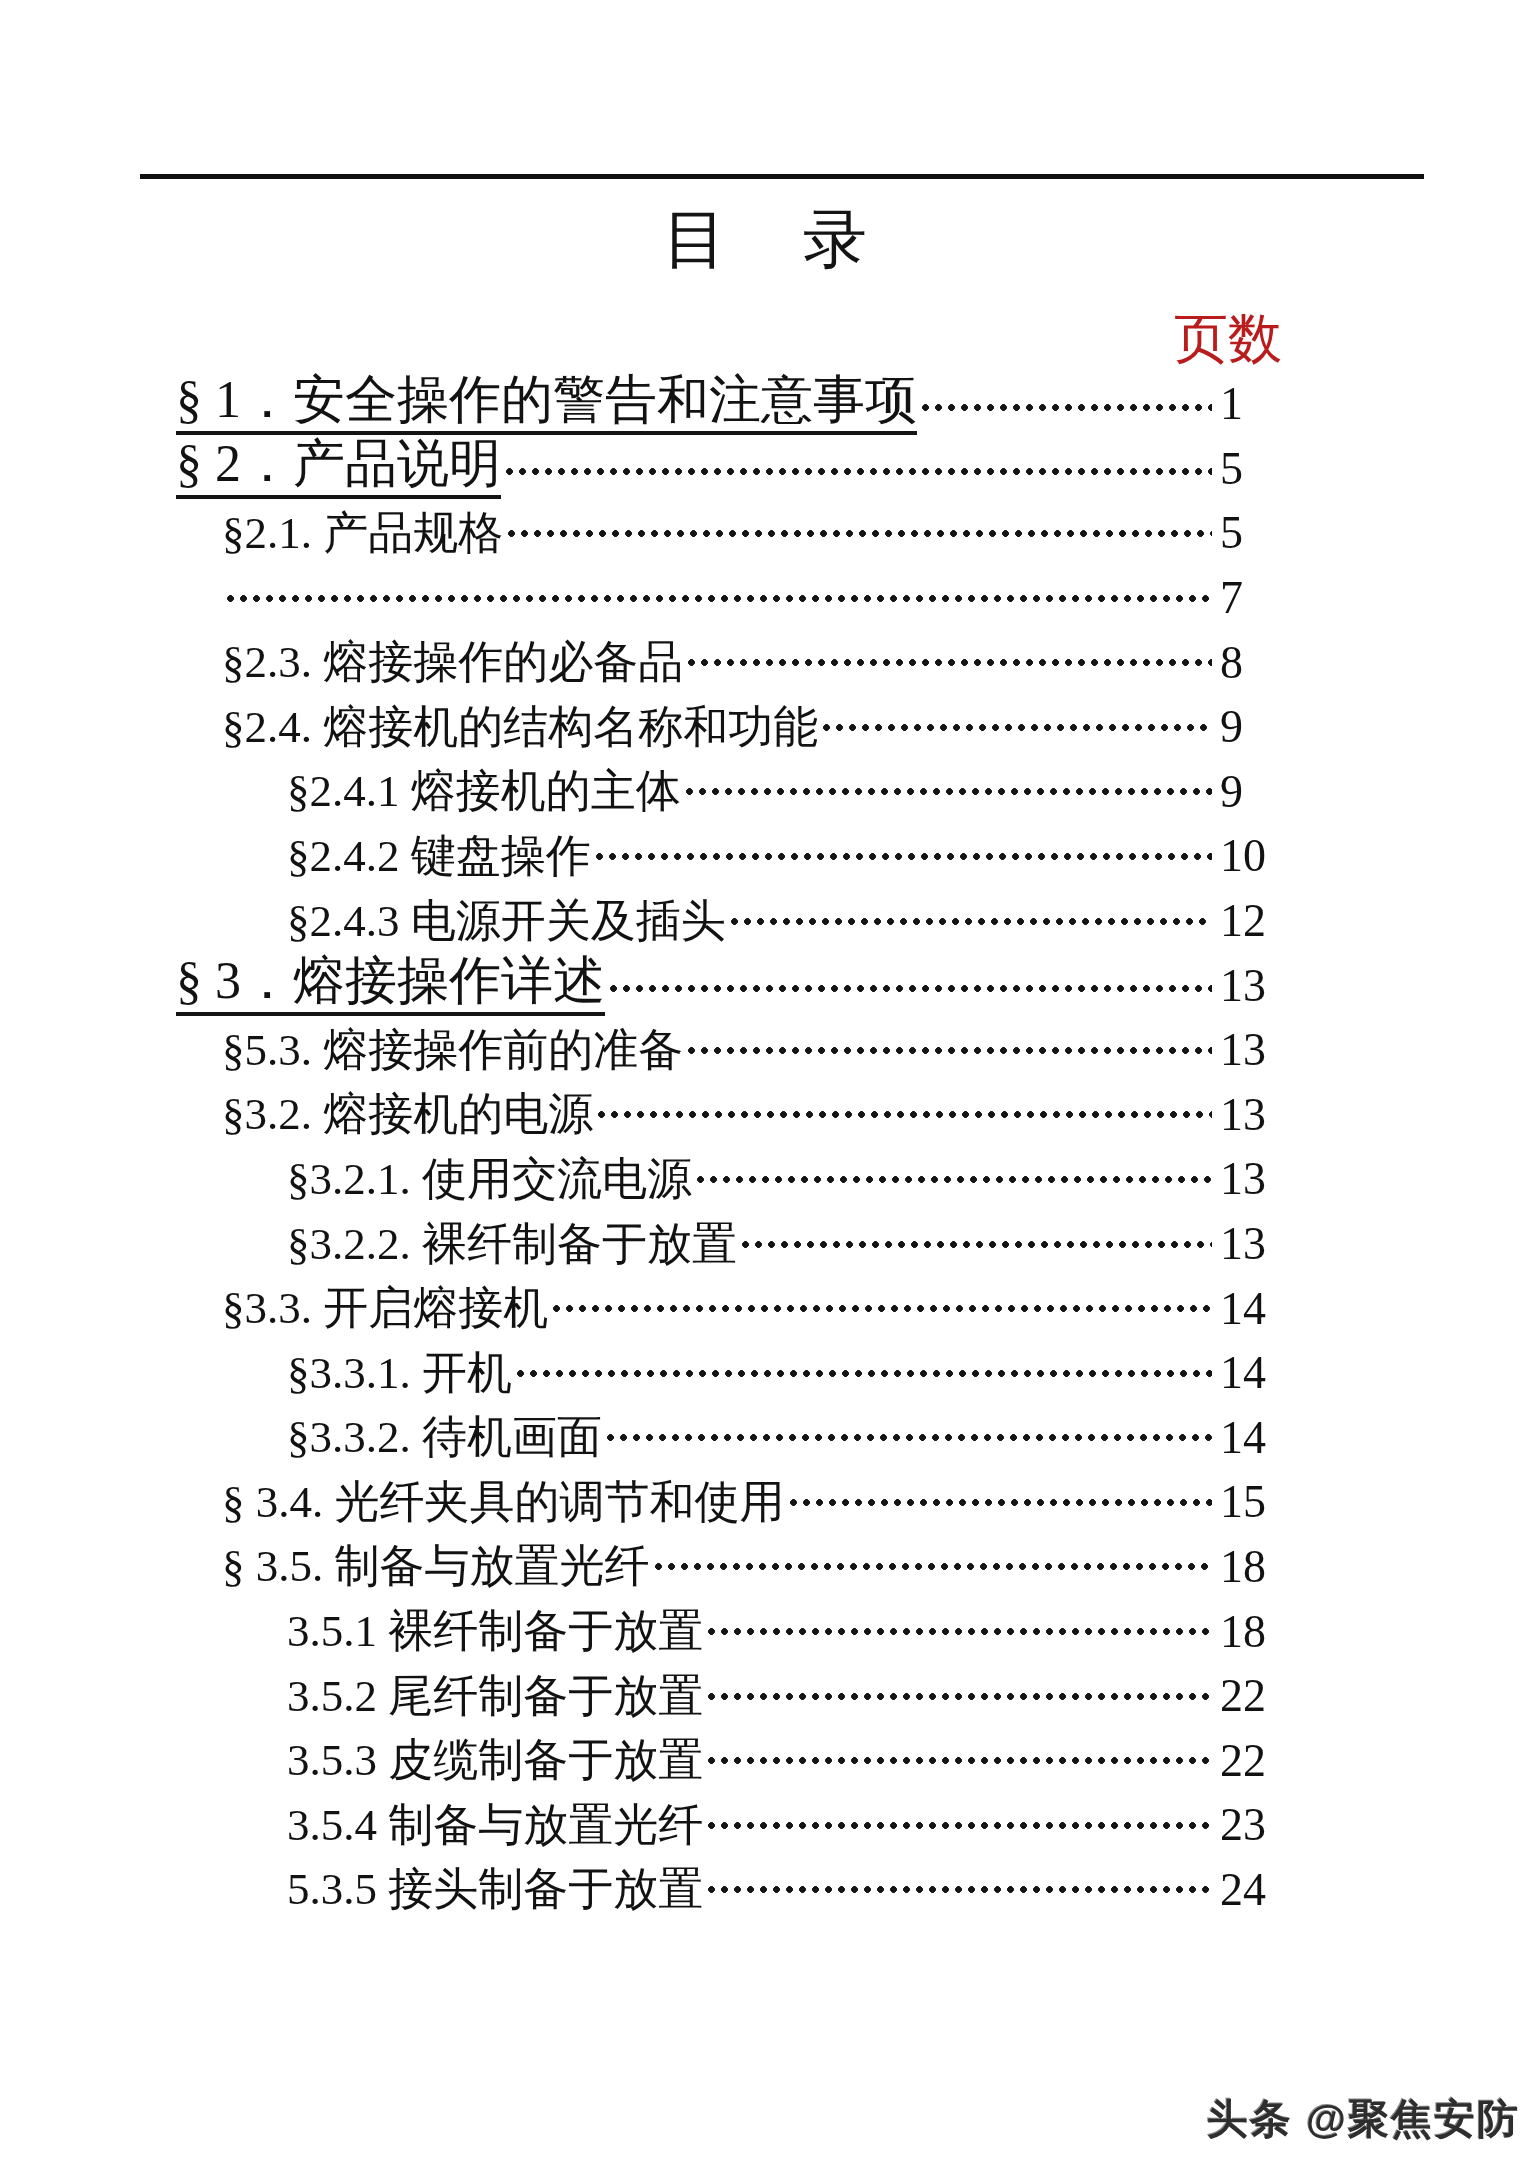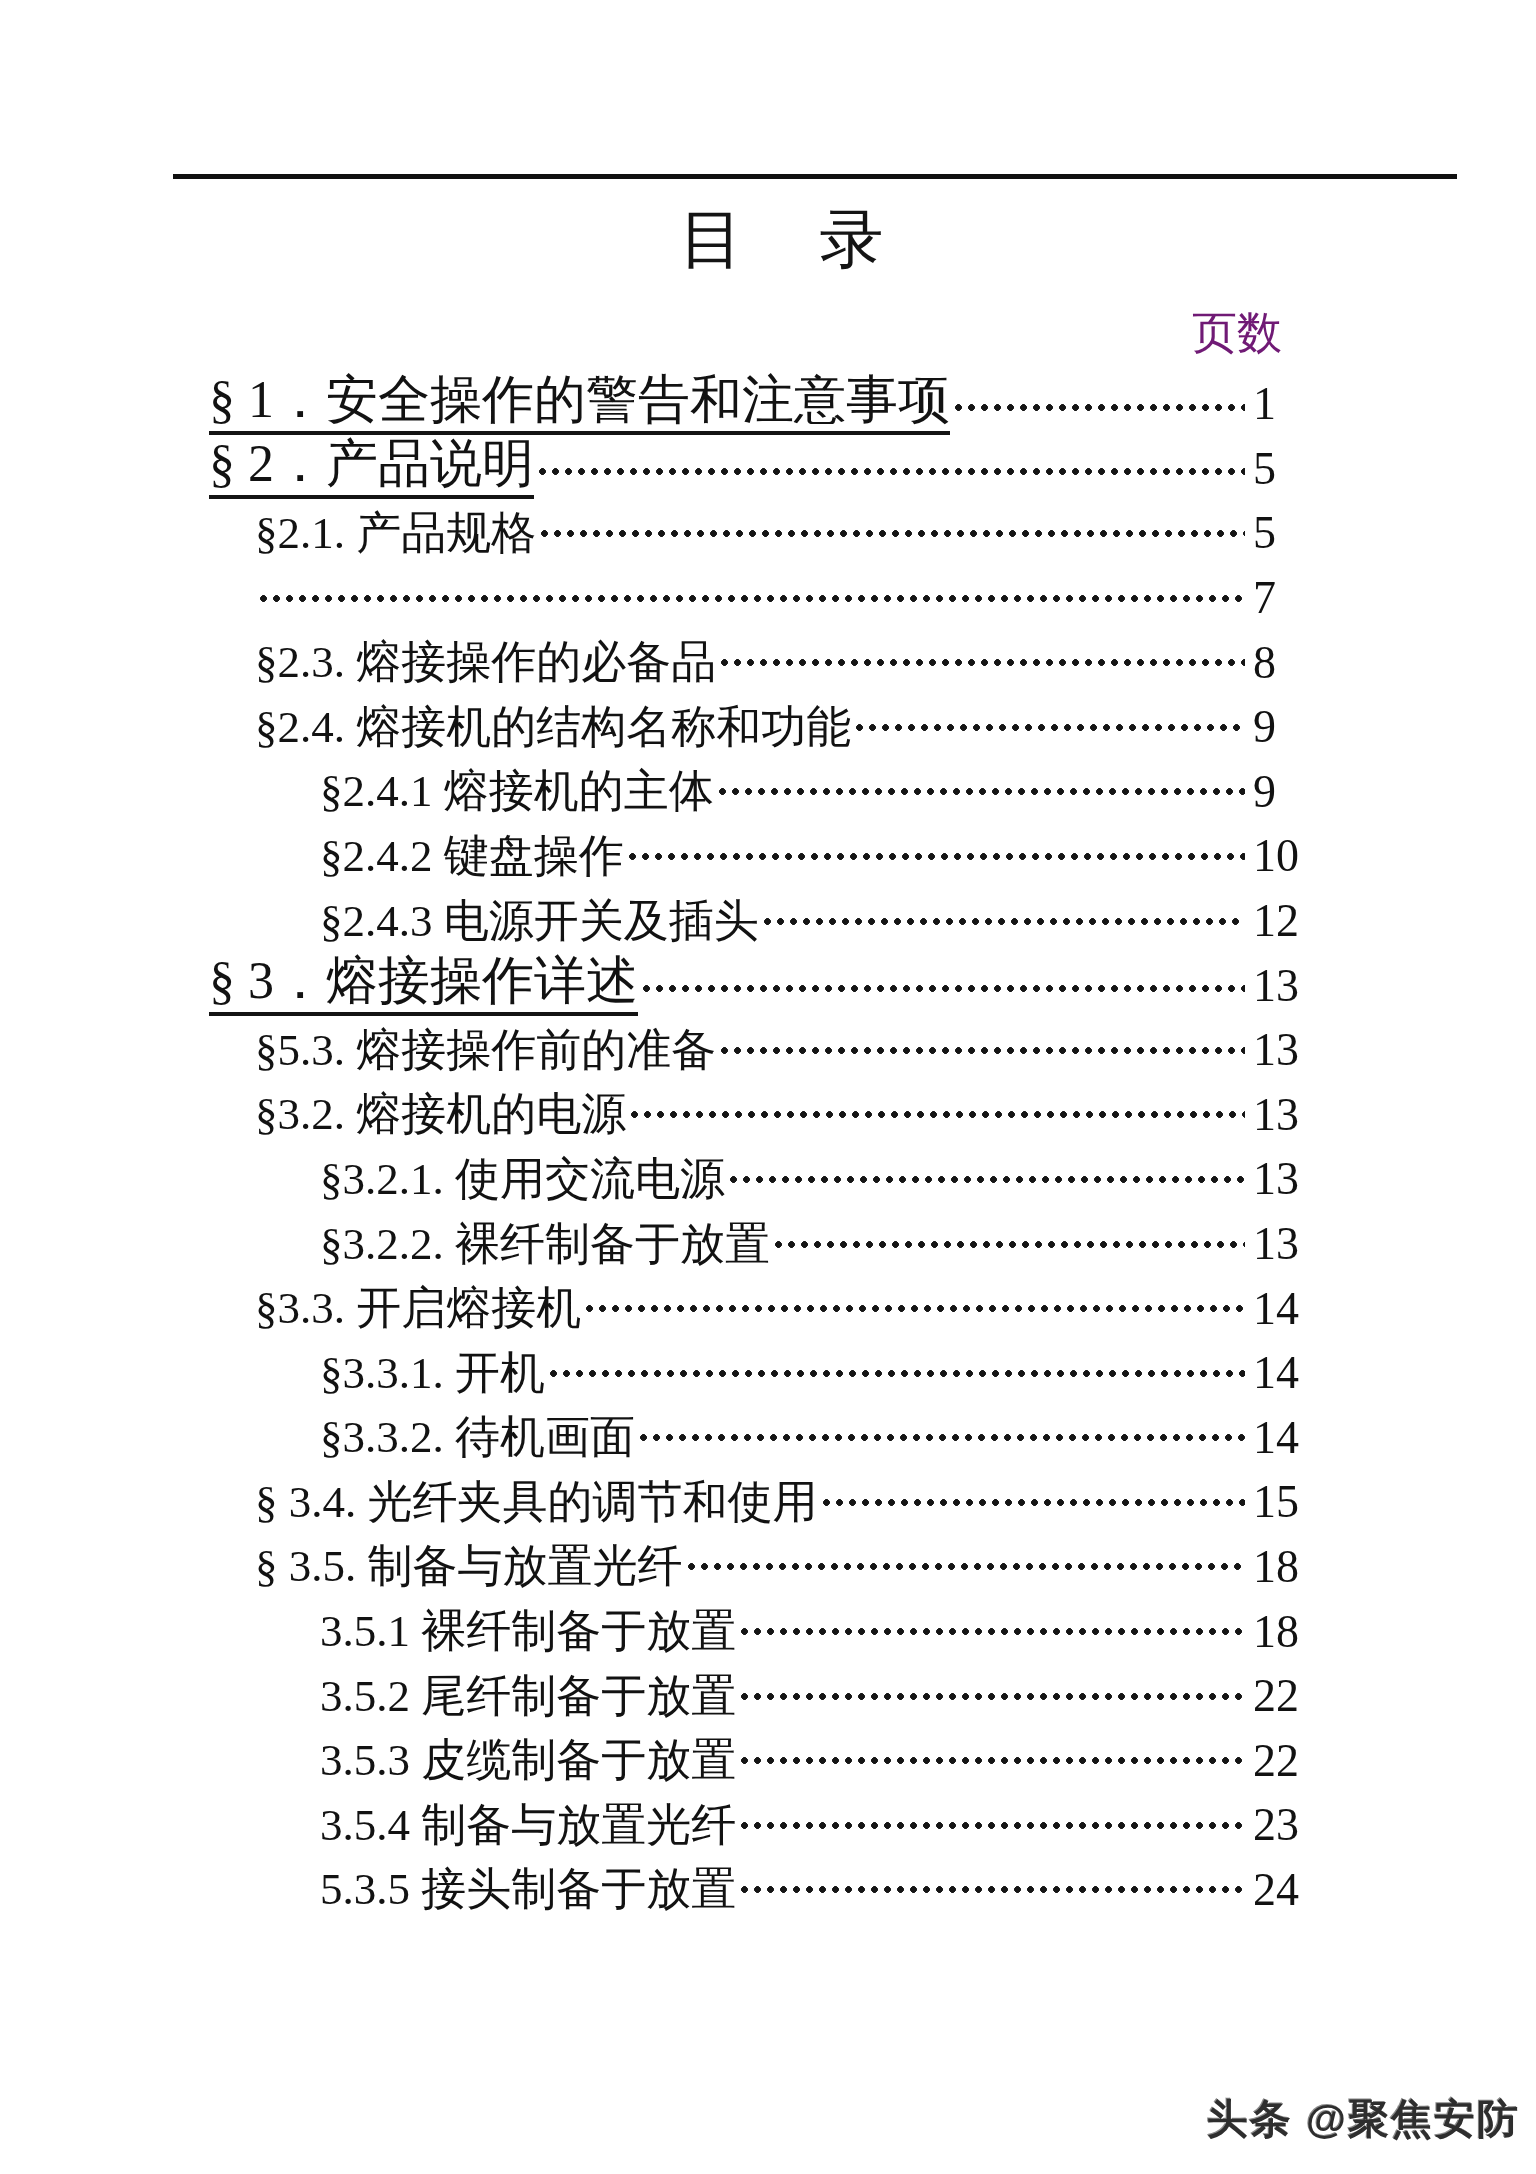--- a/index.html
+++ b/index.html
@@ -11,21 +11,20 @@
     height: 2174px;
     position: relative;
     background: #ffffff;
     font-family: "Liberation Serif", "DejaVu Serif", serif;
     color: #121212;
     overflow: hidden;
   }
   .page {
     position: absolute;
     inset: 0;
-    margin-left: 33px;
   }
   .top-rule {
     position: absolute;
     top: 174px;
     left: 140px;
     width: 1284px;
     height: 5px;
     background: #101010;
   }
   .doc-title {
@@ -36,22 +35,22 @@
     text-align: center;
     font-size: 64px;
     font-weight: 500;
     letter-spacing: 6px;
     color: #141414;
   }
   .page-count-label {
     position: absolute;
     top: 303px;
     right: 254px;
-    font-size: 45px;
-    color: #701a75;
+    font-size: 54px;
+    color: #b91c1c;
   }
   .toc {
     position: absolute;
     top: 372px;
     left: 140px;
     width: 1160px;
     display: flex;
     flex-direction: column;
   }
   .row {

